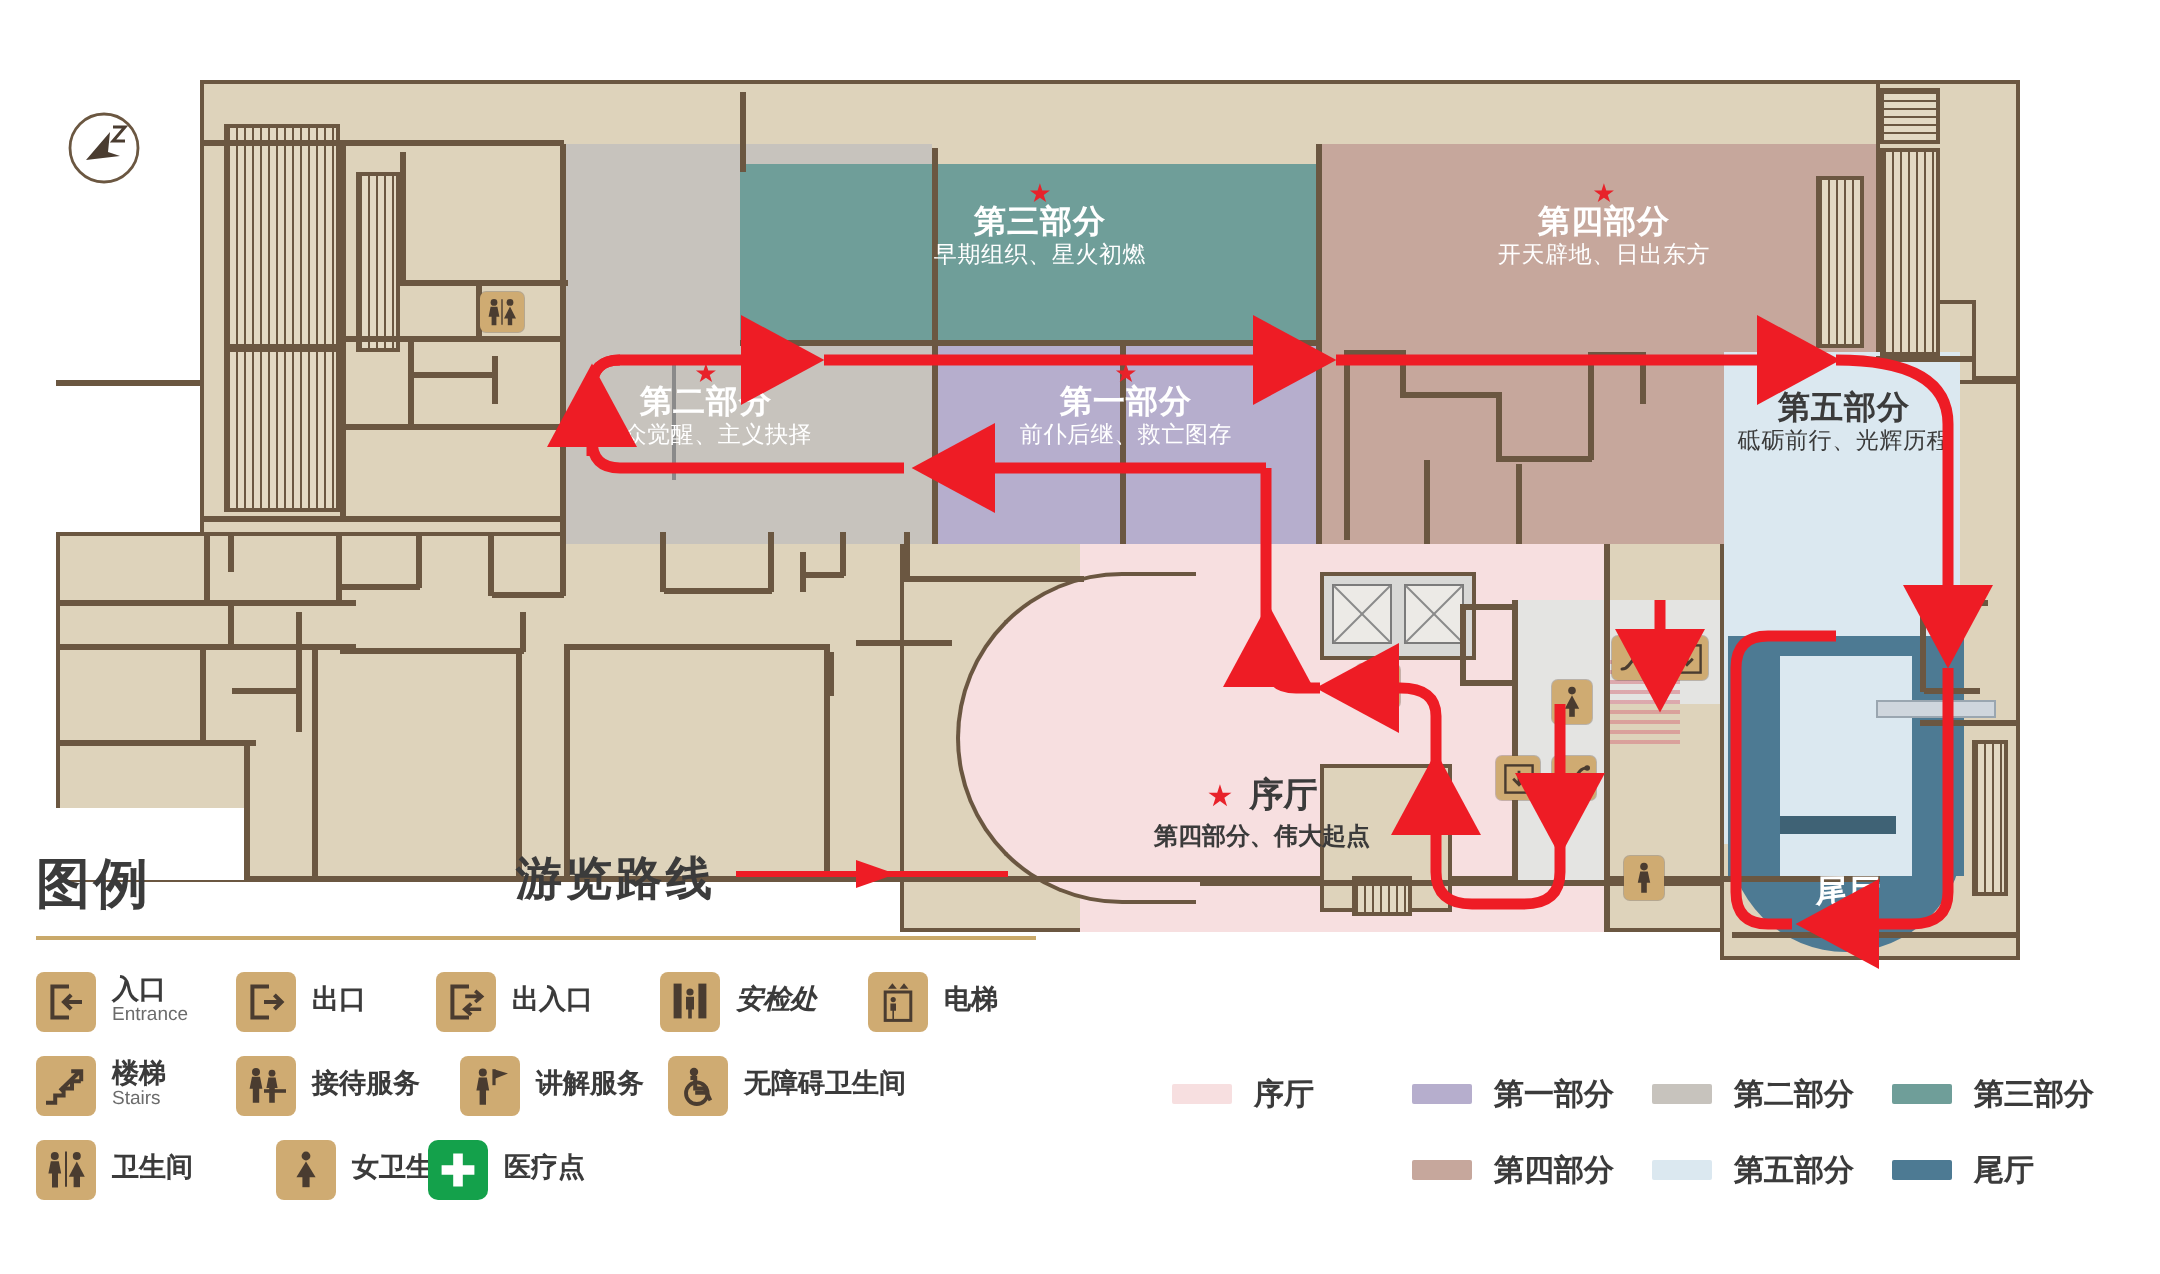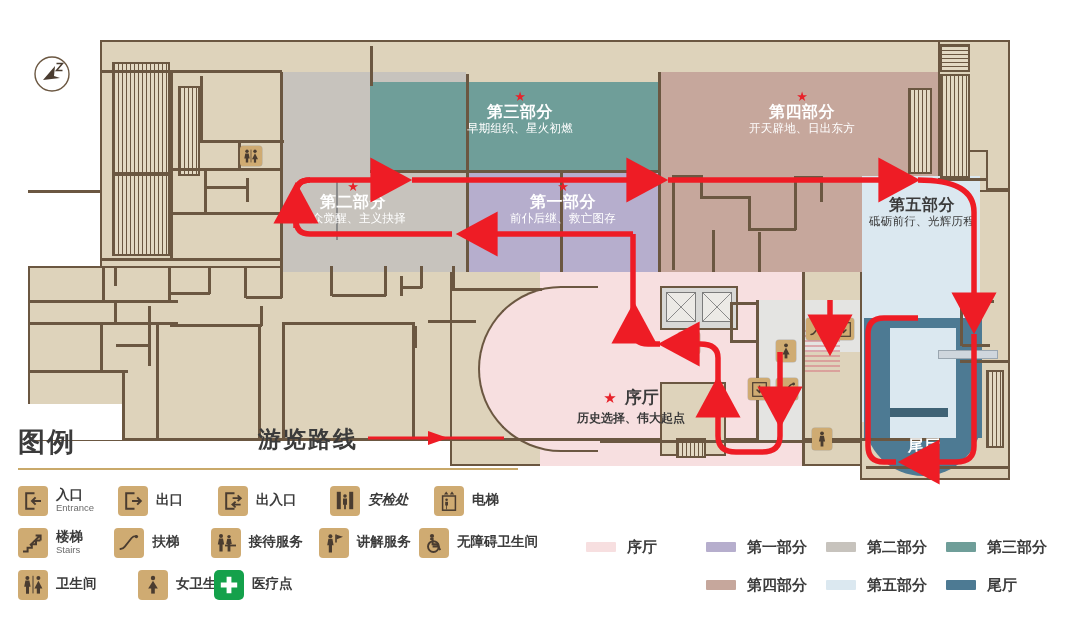--- a/index.html
+++ b/index.html
@@ -332,21 +332,21 @@
     <span class="t2">前仆后继、救亡图存</span>
   </div>
 
   <div class="caption cap-dark" style="left:856px;top:196px;width:132px;">
     <span class="t1">第五部分</span>
     <span class="t2">砥砺前行、光辉历程</span>
   </div>
 
   <div class="cap-inline" style="left:536px;top:386px;width:190px;">
     <div class="row1"><span class="star">★</span><span>序厅</span></div>
-    <div class="row2">历史选择、伟大起点</div>
+    <div class="row2">第四部分、伟大起点</div>
   </div>
 
   <div class="cap-tail" style="left:908px;top:436px;">
     <span>尾厅</span>
   </div>
 
   <svg id="route" viewBox="0 0 1080 637">
     <defs>
       <marker id="ah" markerWidth="9" markerHeight="9" refX="3.2" refY="4.5" orient="auto" markerUnits="strokeWidth">
         <path d="M0,0.4 L7.6,4.5 L0,8.6 Z" fill="#ee1c25"></path>
@@ -452,31 +452,20 @@
             <svg width="22" height="20" viewBox="0 0 22 20">
                 <path d="M1 18.4h4.6v-3.6h4.2v-3.6H14V7.6h4.4" fill="none" stroke="#4a3c30" stroke-width="2"></path>
                 <path d="M8 12.4 L17.6 3M13.6 2.6h5v5" fill="none" stroke="#4a3c30" stroke-width="2"></path>
               </svg>
           </div>
           <div class="lg-txt">
             <div class="lg-cn">楼梯</div>
             <div class="lg-en">Stairs</div>
           </div>
         </div>
-        <div class="lg-item" style="width:100px;">
-          <div class="lg-ico">
-            <svg width="22" height="18" viewBox="0 0 22 18">
-                <path d="M2.4 15 Q5 15 6.8 12.6 L13.6 4 Q15 2.2 18.4 2.2" fill="none" stroke="#4a3c30" stroke-width="1.8" stroke-linecap="round"></path>
-                <circle cx="18.4" cy="2.6" r="1.7" fill="#4a3c30"></circle>
-              </svg>
-          </div>
-          <div class="lg-txt">
-              <div class="lg-cn">扶梯</div>
-            </div>
-        </div>
         <div class="lg-item" style="width:112px;">
           <div class="lg-ico">
             <svg width="22" height="19" viewBox="0 0 22 19">
                 <circle cx="6" cy="3" r="2" fill="#4a3c30"></circle>
                 <path d="M4 5.4h4l1.2 6H7.6v7H4.4v-7H2.8z" fill="#4a3c30"></path>
                 <circle cx="14" cy="3.6" r="1.7" fill="#4a3c30"></circle>
                 <path d="M12.2 5.8h3.6l1 5.2h-1.4v7.4h-2.8V11h-1.4z" fill="#4a3c30"></path>
                 <rect x="10" y="11.6" width="11" height="1.8" fill="#4a3c30"></rect>
               </svg>
           </div>

